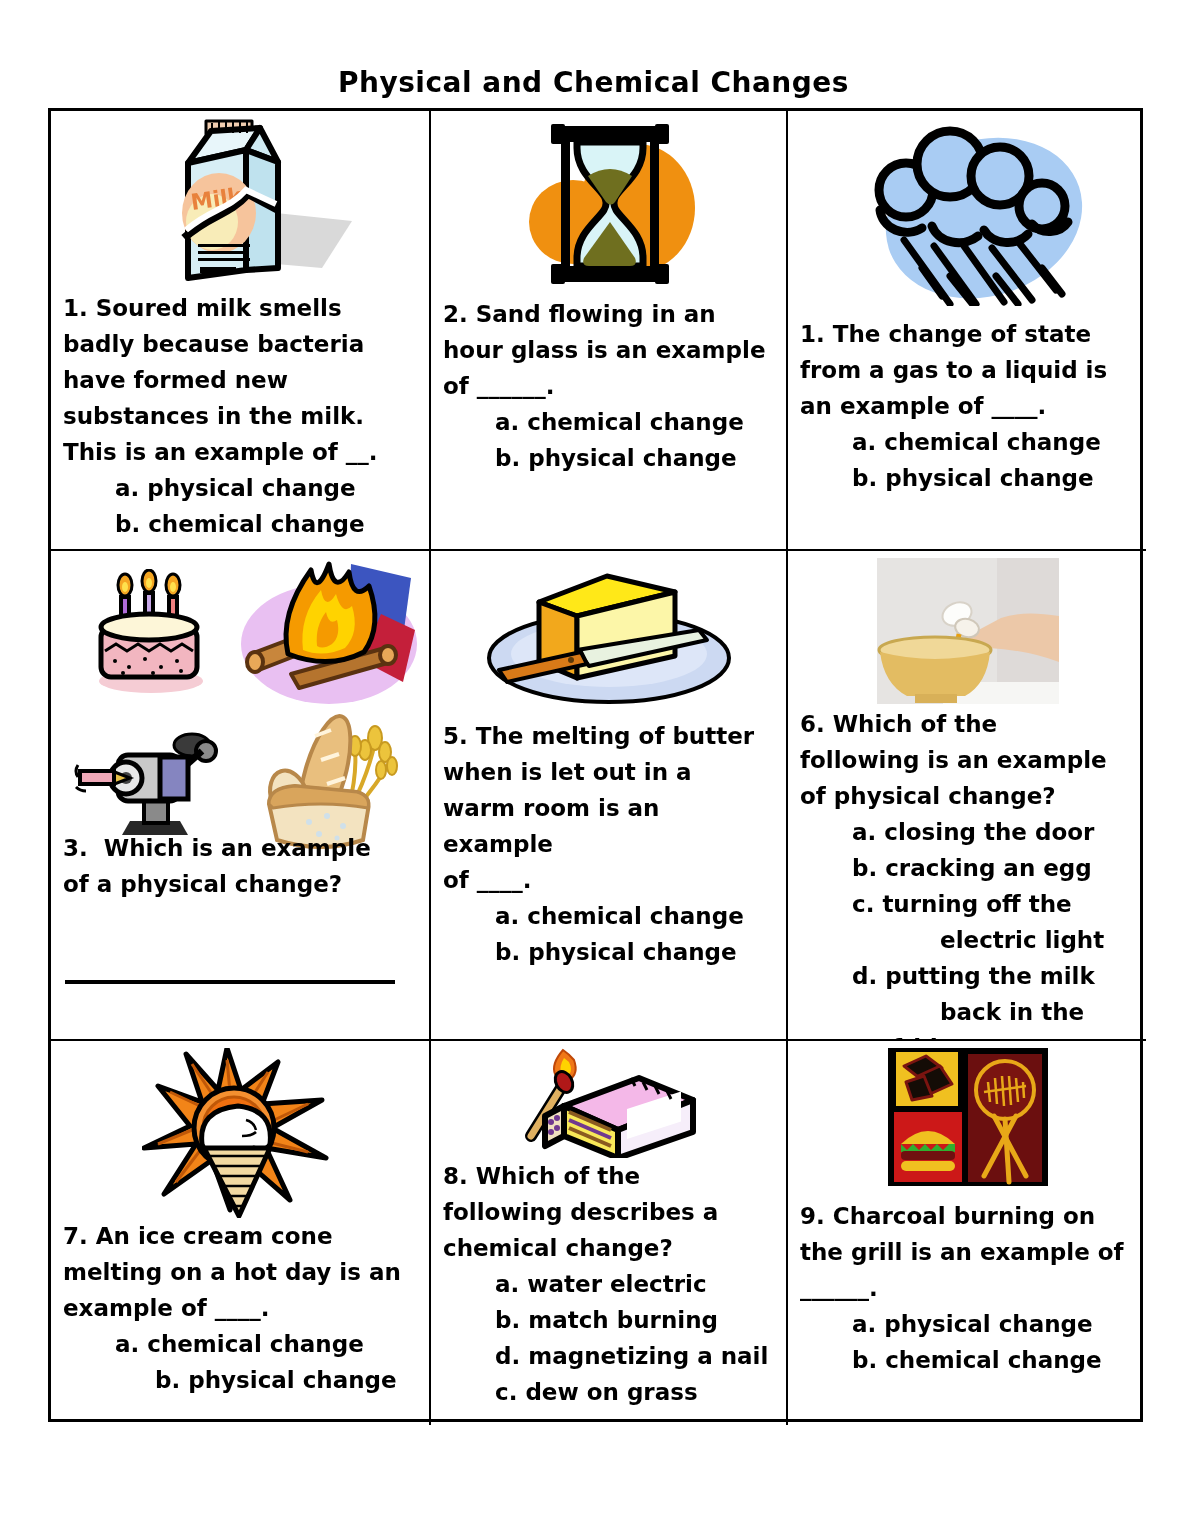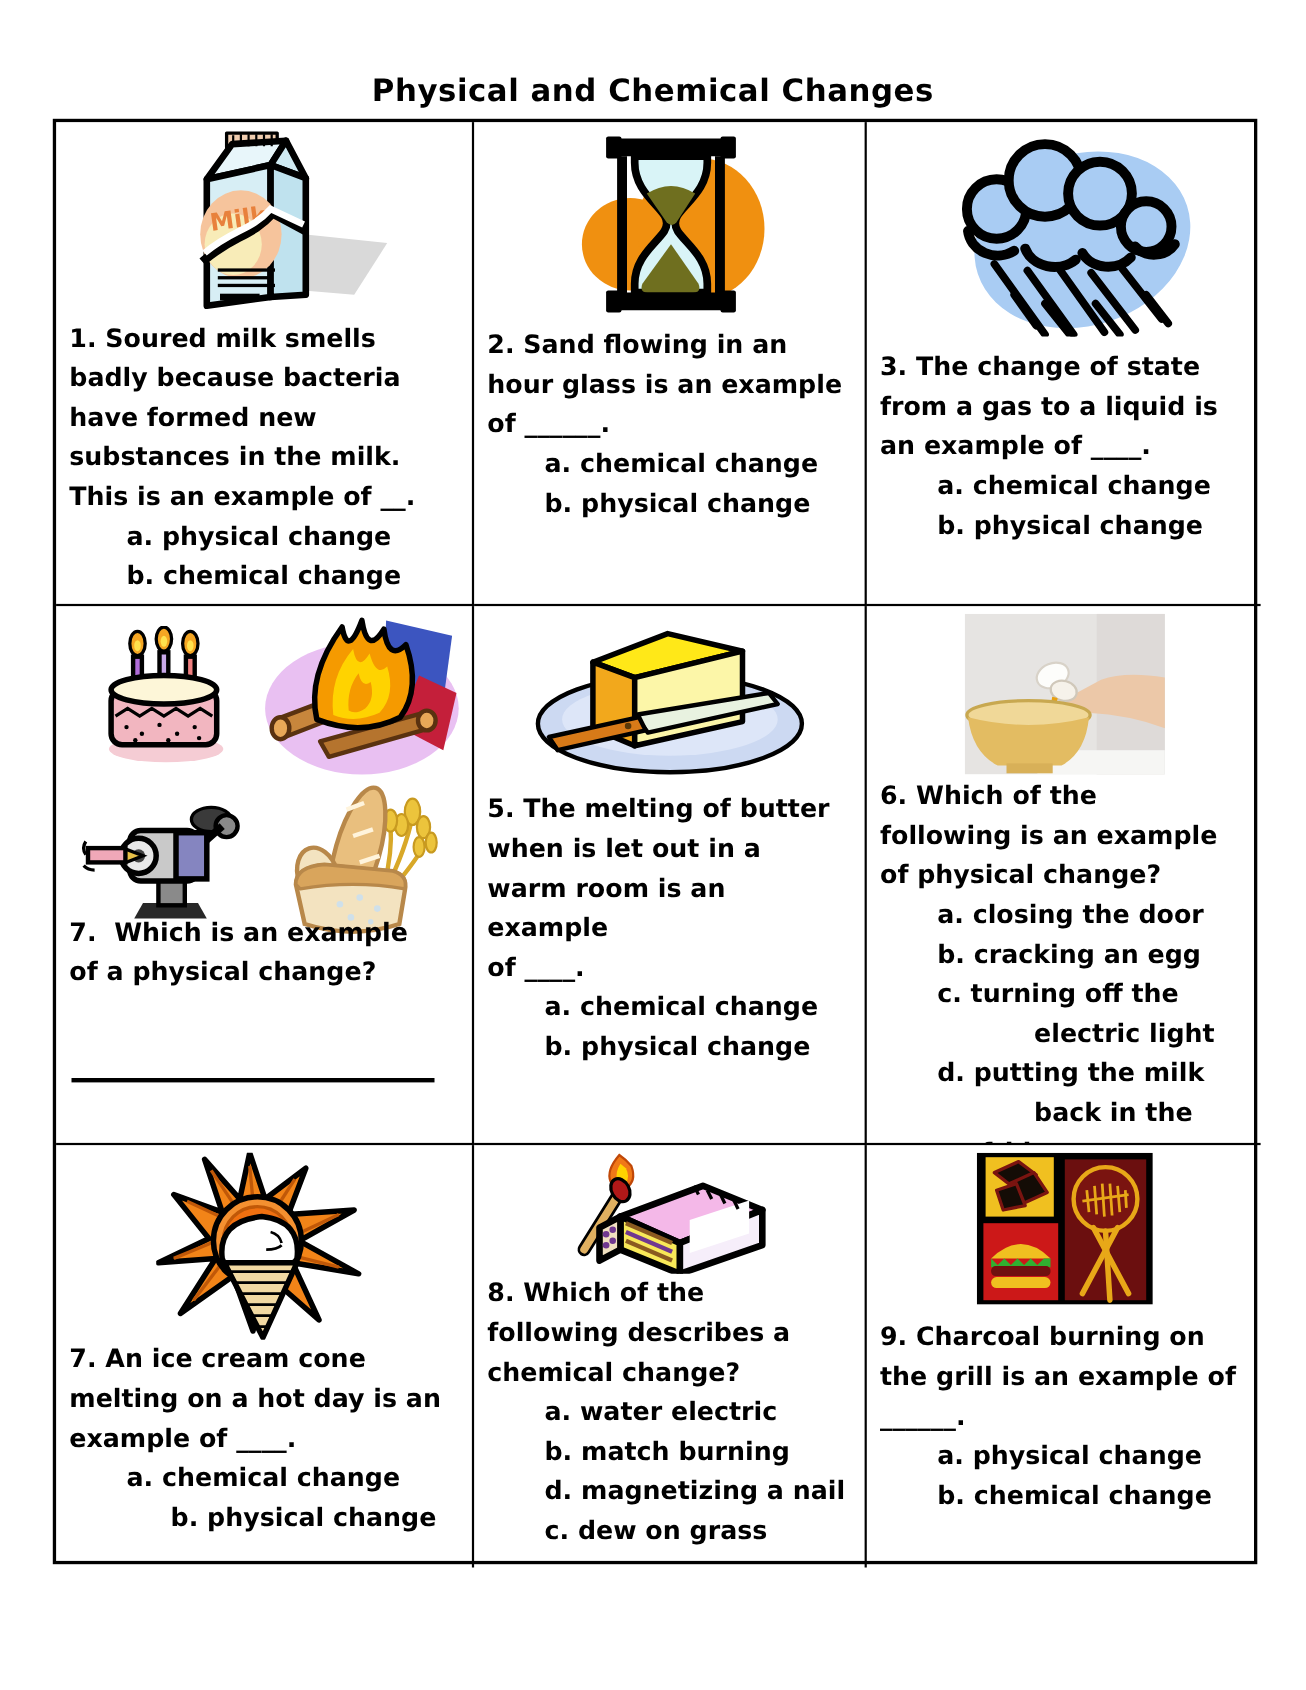--- a/index.html
+++ b/index.html
@@ -119,21 +119,21 @@
           <line x1="118" y1="128" x2="158" y2="184"></line>
           <line x1="146" y1="130" x2="186" y2="182"></line>
           <line x1="174" y1="126" x2="210" y2="172"></line>
           <line x1="104" y1="158" x2="128" y2="188"></line>
           <line x1="150" y1="158" x2="172" y2="186"></line>
           <line x1="196" y1="150" x2="216" y2="176"></line>
           <line x1="76" y1="150" x2="96" y2="178"></line>
         </g>
       </svg>
     </div>
-    <div class="q">3. The change of state
+    <div class="q">1. The change of state
 from a gas to a liquid is
 an example of ____.</div>
     <div class="opt">a. chemical change</div>
     <div class="opt">b. physical change</div>
   </div>
 
   <div class="cell c4">
     <div class="img-grid2">
       <svg width="118" height="126" viewBox="0 0 118 126">
         <ellipse cx="62" cy="112" rx="52" ry="12" fill="#f5ccd4"></ellipse>
@@ -218,21 +218,21 @@
         <path d="M18,96 Q18,80 44,78 L106,84 Q120,88 117,100 Q70,92 22,100 Z" fill="#d9a55c" stroke="#b8884a" stroke-width="3"></path>
         <g fill="#cfe0ea">
           <circle cx="58" cy="114" r="3"></circle>
             <circle cx="76" cy="108" r="3"></circle>
             <circle cx="92" cy="118" r="3"></circle>
           <circle cx="68" cy="126" r="3"></circle>
             <circle cx="86" cy="130" r="2.5"></circle>
         </g>
       </svg>
     </div>
-    <div class="q">7.  Which is an example
+    <div class="q">3.  Which is an example
 of a physical change?</div>
     <div class="answer-line"></div>
   </div>
 
   <div class="cell c5">
     <div class="img-row" style="height:158px">
       <svg width="258" height="154" viewBox="0 0 258 154">
         <ellipse cx="128" cy="98" rx="120" ry="44" fill="#ccd9f2" stroke="#000" stroke-width="4"></ellipse>
         <ellipse cx="128" cy="94" rx="98" ry="33" fill="#dde6f8"></ellipse>
         <g stroke="#000" stroke-width="5" stroke-linejoin="round">

